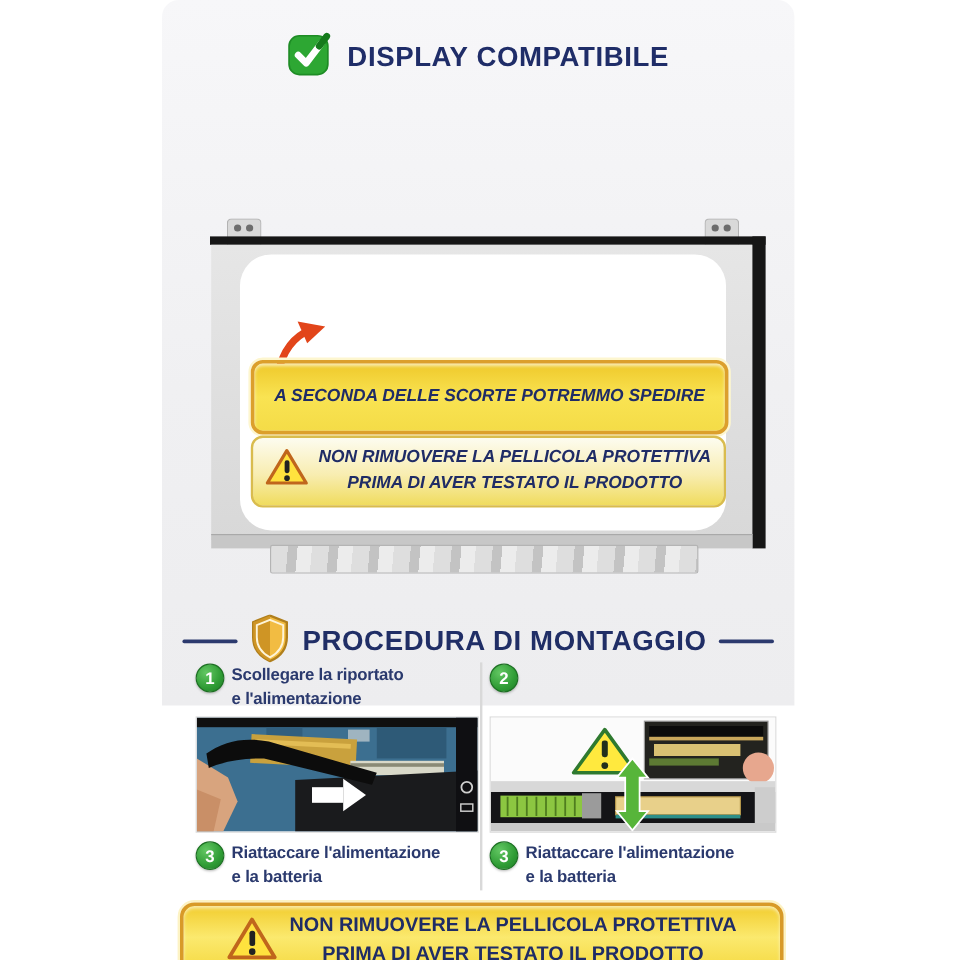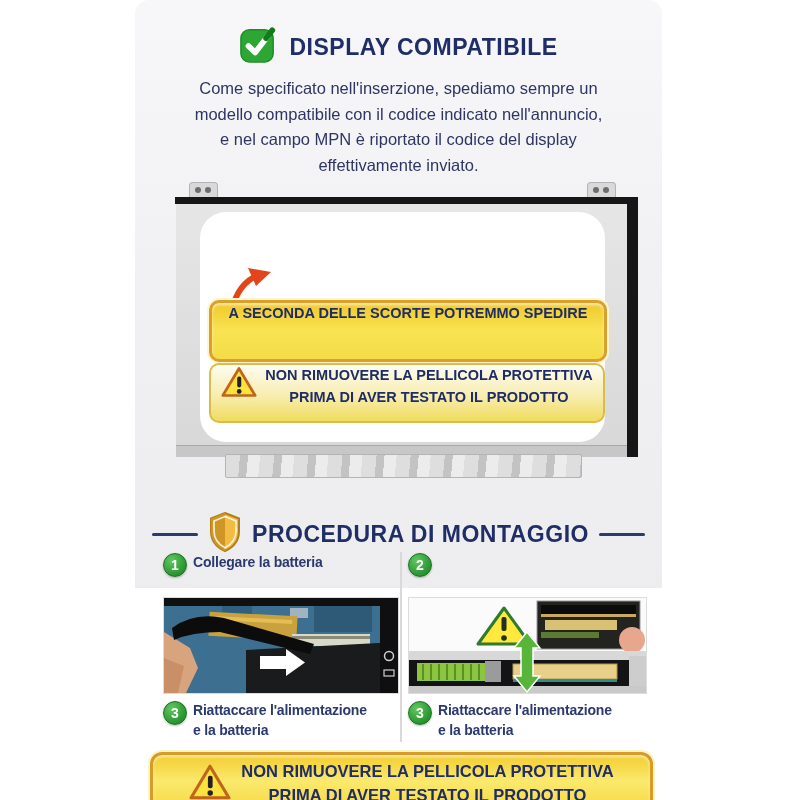--- a/index.html
+++ b/index.html
@@ -50,22 +50,23 @@
   .panel-ledge{position:absolute;left:1px;top:263px;width:451px;height:11px;background:#c7c7c7;border-top:1px solid #a9a9a9;}
   .panel-foil{
     position:absolute;left:50px;top:272px;width:355px;height:22px;
     background:repeating-linear-gradient(95deg,#dedede 0 14px,#c3c3c3 14px 22px,#ececec 22px 34px);
     border:1px solid #b4b4b4;border-radius:2px;
   }
   .red-arrow{position:absolute;left:48px;top:84px;width:50px;height:54px;}
 
   .banner{
     position:absolute;left:34px;width:392px;border-radius:10px;
-    display:flex;justify-content:center;gap:8px;
+    display:flex;align-items:center;justify-content:center;gap:8px;
     text-align:center;
+    font-style:italic;
   }
   .banner .lines span{display:block;white-space:nowrap;}
   .banner-stock{
     top:118px;height:56px;
     background:linear-gradient(180deg,#efc92b 0%,#f9e352 50%,#f4dc47 100%);
     border:3px solid #dc9f2c;
     box-shadow:0 0 0 2px #fdf6cf, inset 0 2px 3px rgba(255,255,255,.65);
     font-weight:bold;font-size:14.5px;color:#1f2c66;line-height:1.5;
   }
   .banner-film{
@@ -123,26 +124,20 @@
       <svg width="38" height="38" viewBox="0 0 40 40">
         <rect x="2" y="4" width="34" height="34" rx="9" fill="#2da733"></rect>
         <rect x="2" y="4" width="34" height="34" rx="9" fill="none" stroke="#1e8c25" stroke-width="1.5"></rect>
         <path d="M10 21 L17 28 L30 11" fill="none" stroke="#ffffff" stroke-width="6" stroke-linecap="round" stroke-linejoin="round"></path>
         <path d="M28.5 13 L35 4.5" fill="none" stroke="#157a1c" stroke-width="6" stroke-linecap="round"></path>
       </svg>
     </span>
     <span class="title">DISPLAY COMPATIBILE</span>
   </div>
 
-  <div class="paragraph">
-    <span>Come specificato nell'inserzione, spediamo sempre un</span>
-    <span>modello compatibile con il codice indicato nell'annuncio,</span>
-    <span>e nel campo MPN è riportato il codice del display</span>
-    <span>effettivamente inviato.</span>
-  </div>
 
   <div class="laptop">
     <div class="bracket" style="left:14px;">
       <span class="hole" style="left:5px;"></span>
       <span class="hole" style="left:15px;"></span>
     </div>
     <div class="bracket" style="left:412px;">
       <span class="hole" style="left:5px;"></span>
       <span class="hole" style="left:15px;"></span>
     </div>
@@ -192,21 +187,22 @@
     </span>
     <span class="proc-title">PROCEDURA DI MONTAGGIO</span>
     <span class="proc-line"></span>
   </div>
 
   <div class="col-divider"></div>
 
   <div class="step" style="left:28px;top:552px;">
     <span class="step-circle">1</span>
     <span class="step-text">
-      <span>Collegare la batteria</span>
+      <span>Scollegare la riportato</span>
+      <span>e l'alimentazione</span>
     </span>
   </div>
 
   <div class="step" style="left:273px;top:552px;">
     <span class="step-circle">2</span>
   </div>
 
   <div class="photo" style="left:28px;width:234px;">
     <svg width="234" height="95" viewBox="0 0 234 95">
       <rect width="234" height="95" fill="#3c6f90"></rect>

